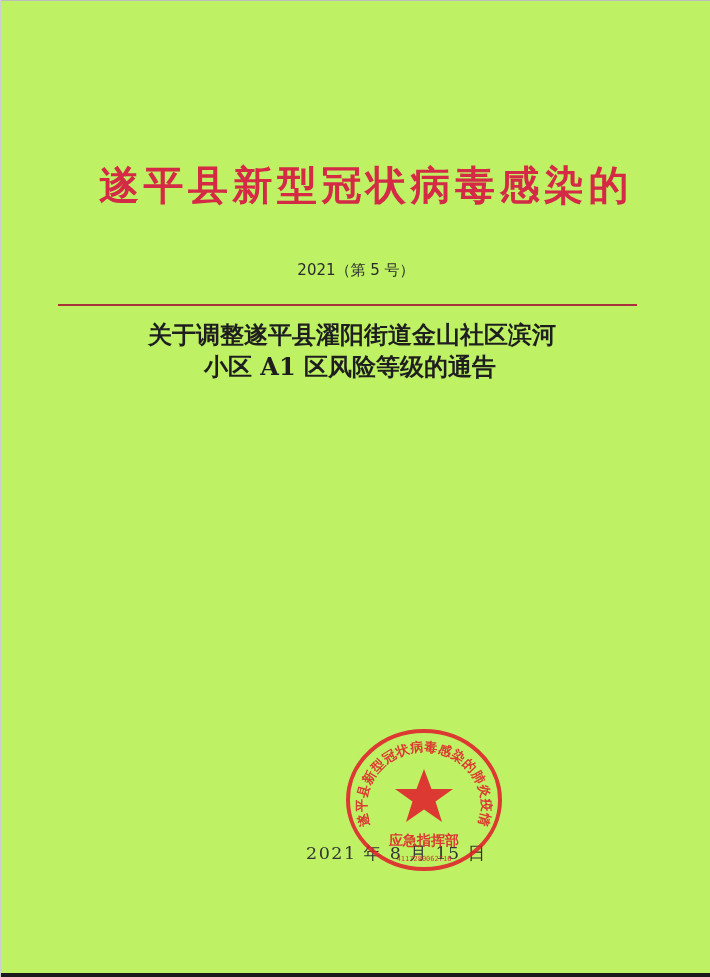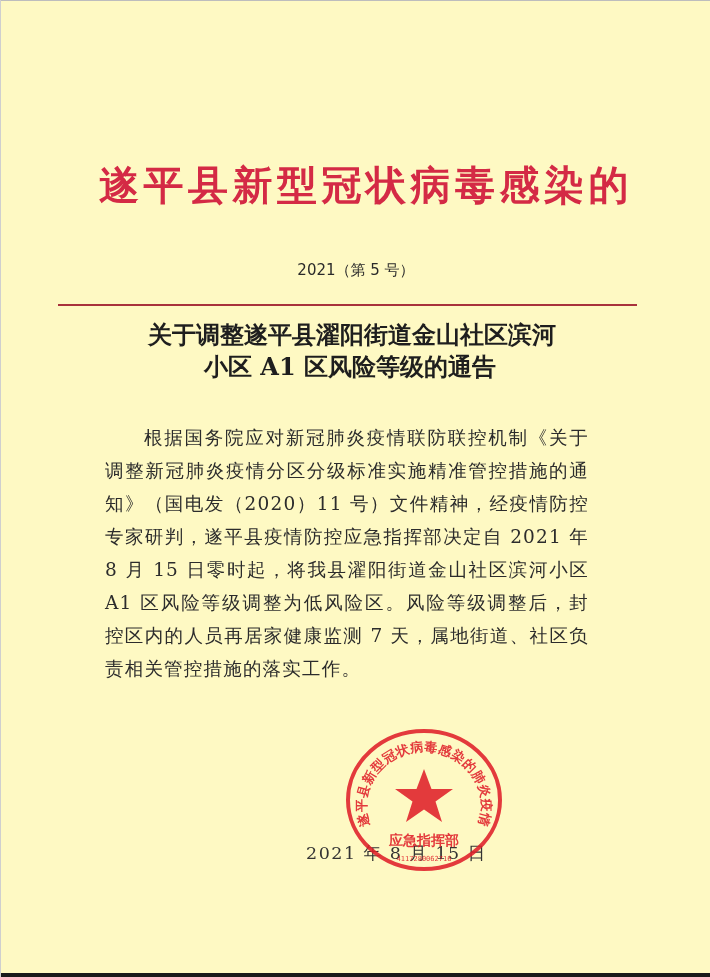--- a/index.html
+++ b/index.html
@@ -5,21 +5,21 @@
     html, body { margin: 0; padding: 0; }
     body {
       width: 710px; height: 977px; overflow: hidden;
       background: #fdfdfd;
       position: relative;
       font-family: "DejaVu Serif", "Liberation Serif", serif;
       color: #2a2a2a;
     }
     .page {
       position: absolute; left: 0; top: 0; width: 710px; height: 977px;
-      background: #fef9c3;
+      background: #bef264;
       border-left: 1px solid #cfcfcf;
     }
     .bottom-edge {
       position: absolute; left: 0; bottom: 0; width: 710px; height: 4px;
       background: #1a1a1a;
     }
     .top-edge {
       position: absolute; left: 0; top: 0; width: 710px; height: 1px;
       background: #bdbdbd;
     }
@@ -96,21 +96,20 @@
 
   <div class="doc-number">2021（第 5 号）</div>
 
   <svg class="red-rule" viewBox="0 0 579 2" preserveAspectRatio="none">
     <rect x="0" y="0" width="579" height="2" fill="#a8323c"></rect>
   </svg>
 
   <div class="subtitle subtitle-1">关于调整遂平县濯阳街道金山社区滨河</div>
   <div class="subtitle subtitle-2">小区 A1 区风险等级的通告</div>
 
-  <div class="body-text">根据国务院应对新冠肺炎疫情联防联控机制《关于调整新冠肺炎疫情分区分级标准实施精准管控措施的通知》（国电发（2020）11 号）文件精神，经疫情防控专家研判，遂平县疫情防控应急指挥部决定自 2021 年 8 月 15 日零时起，将我县濯阳街道金山社区滨河小区 A1 区风险等级调整为低风险区。风险等级调整后，封控区内的人员再居家健康监测 7 天，属地街道、社区负责相关管控措施的落实工作。</div>
 
   <div class="sign-date">2021 年 8 月 15 日</div>
 
   <div class="stamp">
     <svg viewBox="0 0 160 146" xmlns="http://www.w3.org/2000/svg">
       <defs>
         <path id="arcPath" d="M 26 98 A 58 54 0 1 1 134 98"></path>
       </defs>
       <ellipse cx="80" cy="73" rx="76" ry="69" fill="none" stroke="#e0202a" stroke-width="4"></ellipse>
       <text font-family="DejaVu Sans, sans-serif" font-weight="bold" font-size="13" fill="#e0202a" letter-spacing="0.5">

